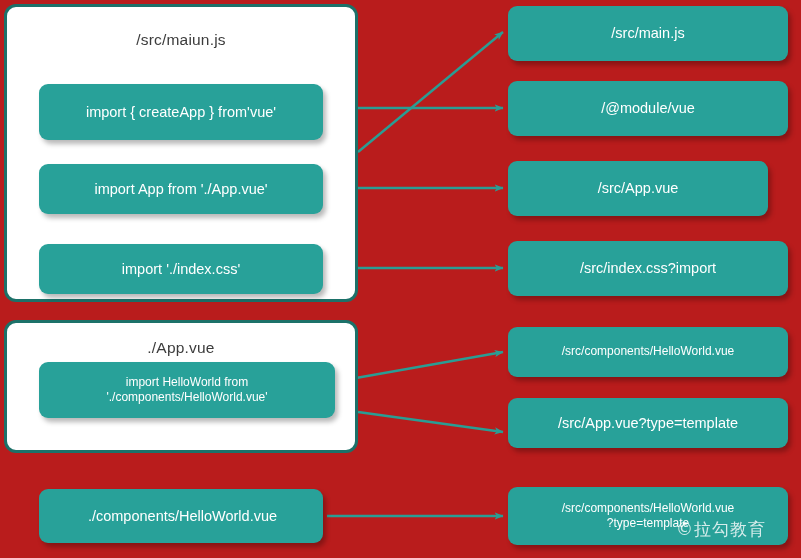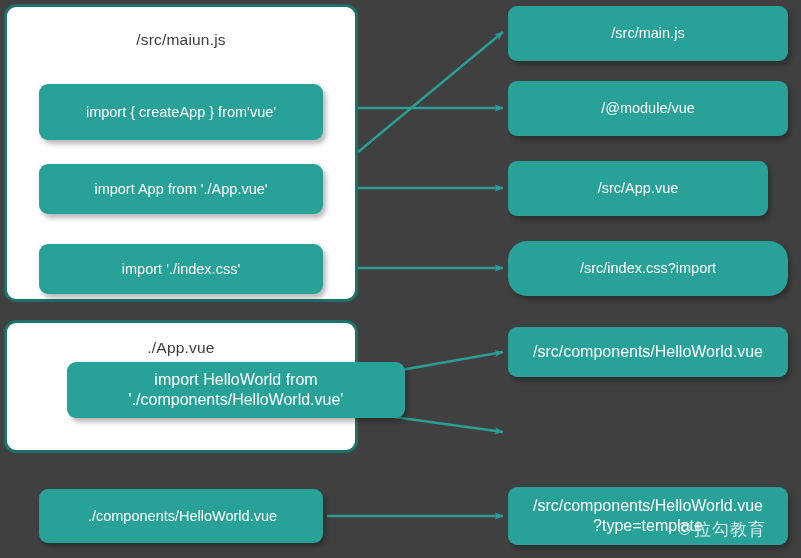--- a/index.html
+++ b/index.html
@@ -7,21 +7,21 @@
     padding: 0;
     background: #ffffff;
   }
   body {
     font-family: "Liberation Sans", "DejaVu Sans", sans-serif;
   }
   #stage {
     position: relative;
     width: 801px;
     height: 558px;
-    background: #404040;
+    background: #b91c1c;
     overflow: hidden;
   }
 
   
   .group-box {
     position: absolute;
     background: #ffffff;
     border: 3px solid #1c7169;
     border-radius: 12px;
     box-sizing: border-box;
@@ -47,21 +47,21 @@
     align-items: center;
     justify-content: center;
     text-align: center;
     color: #ffffff;
     font-size: 14.5px;
     line-height: 1.28;
     padding: 2px 8px;
     box-shadow: 3px 4px 5px rgba(0,0,0,0.28);
     white-space: pre-line;
   }
-  .node.tight { font-size: 16px; }
+  .node.tight { font-size: 12px; }
 
   
   #wires {
     position: absolute;
     left: 0;
     top: 0;
     width: 801px;
     height: 558px;
     pointer-events: none;
   }
@@ -114,31 +114,32 @@
   <div class="node" style="left:39px; top:244px; width:284px; height:50px;">import './index.css'</div>
 
   <div class="node" style="left:39px; top:164px; width:284px; height:50px;">import App from './App.vue'</div>
 
   <div class="node" style="left:508px; top:6px; width:280px; height:55px;">/src/main.js</div>
 
   <div class="node" style="left:508px; top:81px; width:280px; height:55px;">/@module/vue</div>
 
   <div class="node" style="left:508px; top:161px; width:260px; height:55px;">/src/App.vue</div>
 
-  <div class="node" style="left:508px; top:241px; width:280px; height:55px;border-radius:19px;">/src/index.css?import</div>
+  <div class="node" style="left:508px; top:241px; width:280px; height:55px;">/src/index.css?import</div>
 
   <div class="group-box" style="left:4px; top:320px; width:354px; height:133px;">
     <div class="group-title" style="top:16px;">./App.vue</div>
   </div>
 
-  <div class="node tight" style="left:39px; top:362px; width:338px; height:56px;margin-left:28px;">import HelloWorld  from
+  <div class="node tight" style="left:39px; top:362px; width:296px; height:56px;">import HelloWorld  from
 './components/HelloWorld.vue'</div>
 
   <div class="node tight" style="left:508px; top:327px; width:280px; height:50px;">/src/components/HelloWorld.vue</div>
 
+  <div class="node" style="left:508px; top:398px; width:280px; height:50px;">/src/App.vue?type=template</div>
 
   <div class="node" style="left:39px; top:489px; width:284px; height:54px;padding-left:11px;">./components/HelloWorld.vue</div>
 
   <div class="node tight" style="left:508px; top:487px; width:280px; height:58px;">/src/components/HelloWorld.vue
 ?type=template</div>
 
   <div id="watermark" style="left:676px; top:518px;">©拉勾教育</div>
 
 </div>
 

